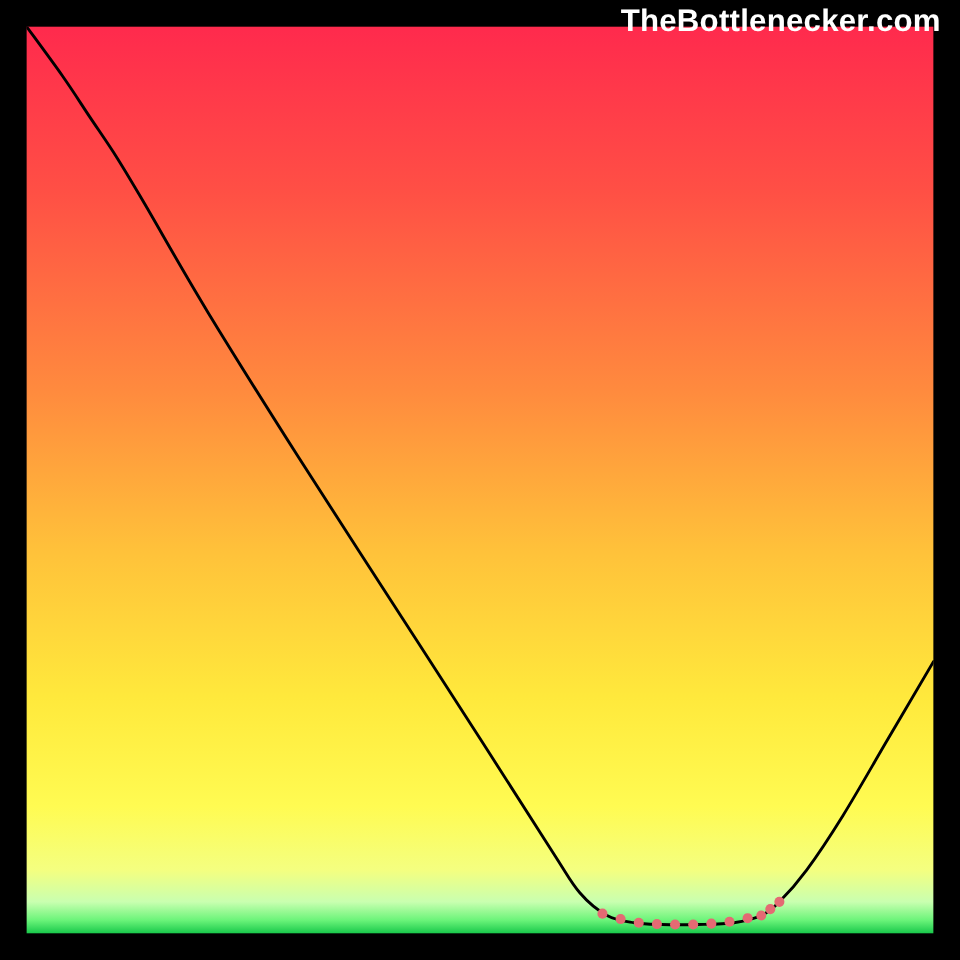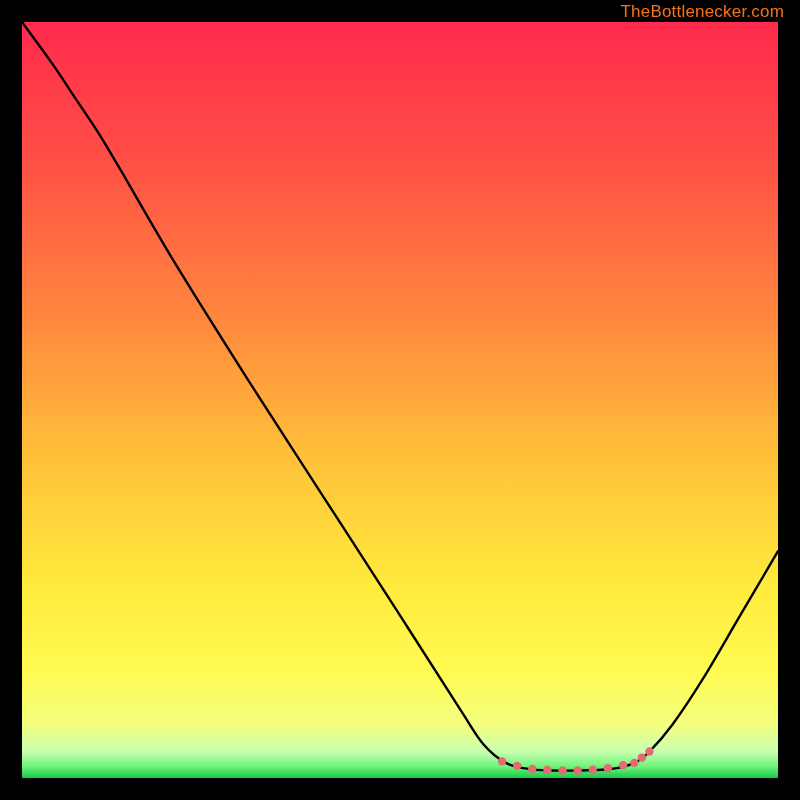--- a/index.html
+++ b/index.html
@@ -23,23 +23,23 @@
     position: absolute;
     left: 22px;
     top: 22px;
     width: 756px;
     height: 756px;
   }
   .watermark {
     position: absolute;
     top: 2px;
     right: 16px;
-    color: #f97316;
-    font-size: 17px;
-    font-weight: 400;
+    color: #ffffff;
+    font-size: 26px;
+    font-weight: 700;
     letter-spacing: 0.2px;
   }
 </style>
 </head>
 <body>
 
 <div class="frame"></div>
 
 <svg class="plot" viewBox="0 0 756 756" preserveAspectRatio="none">
   <defs>

